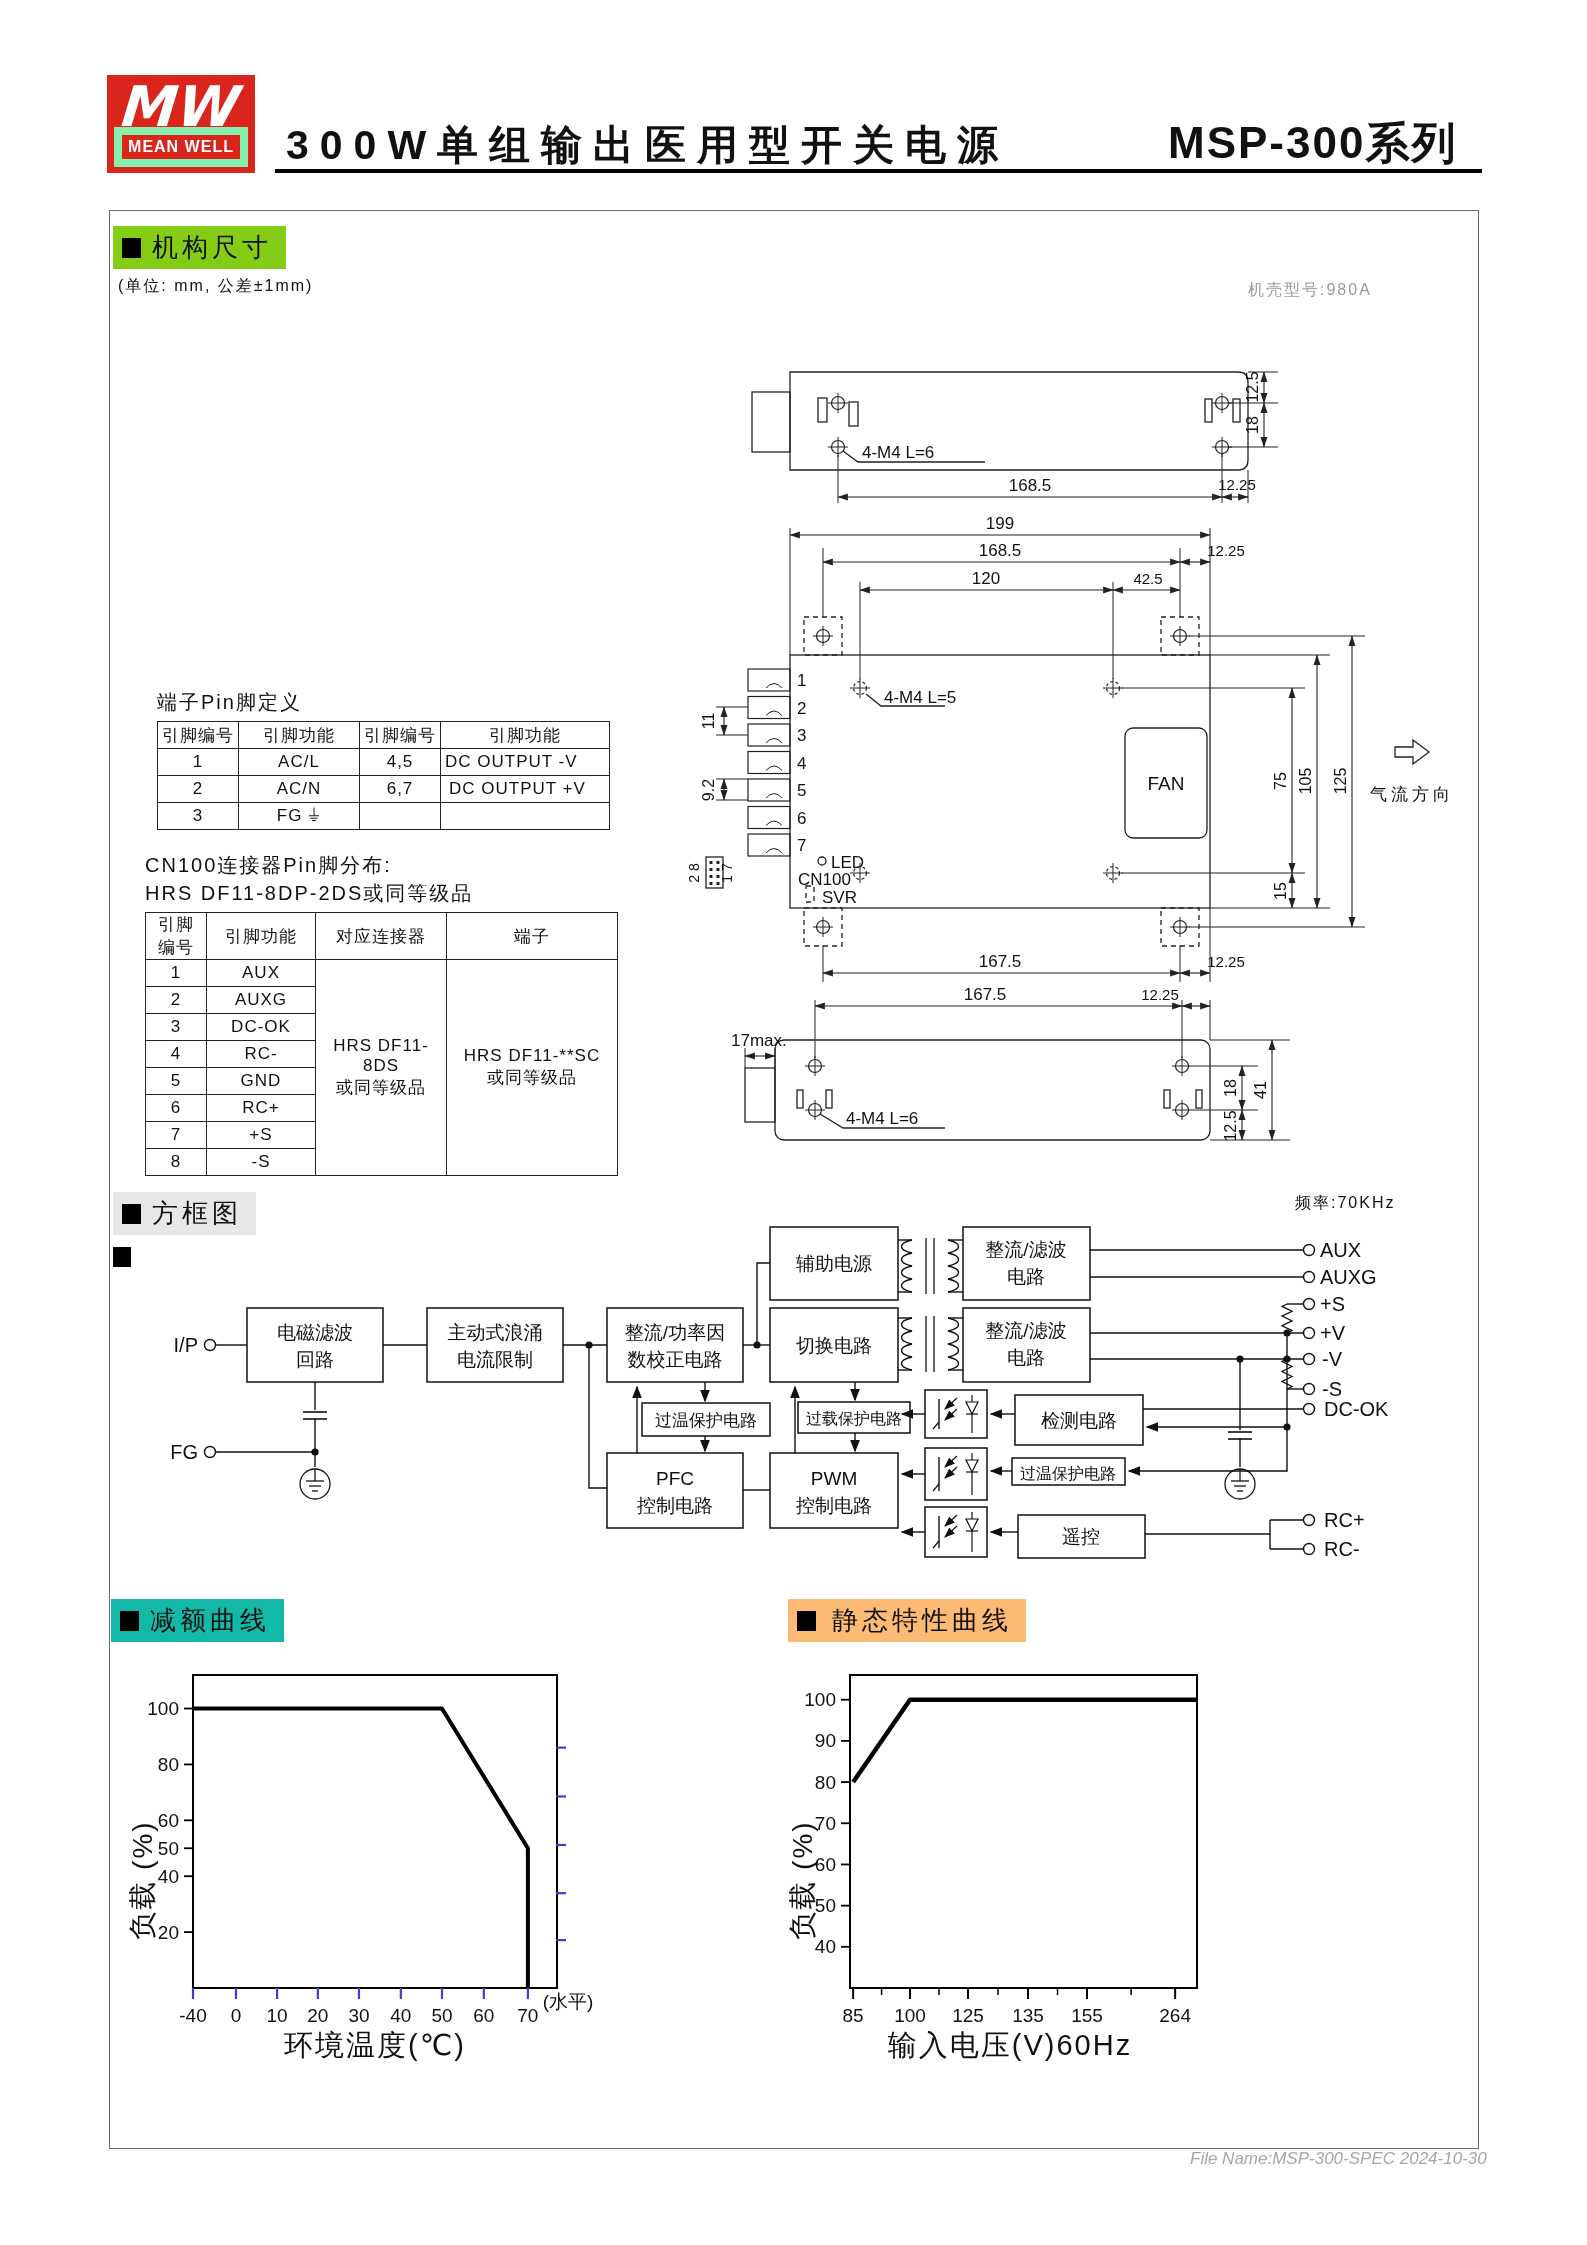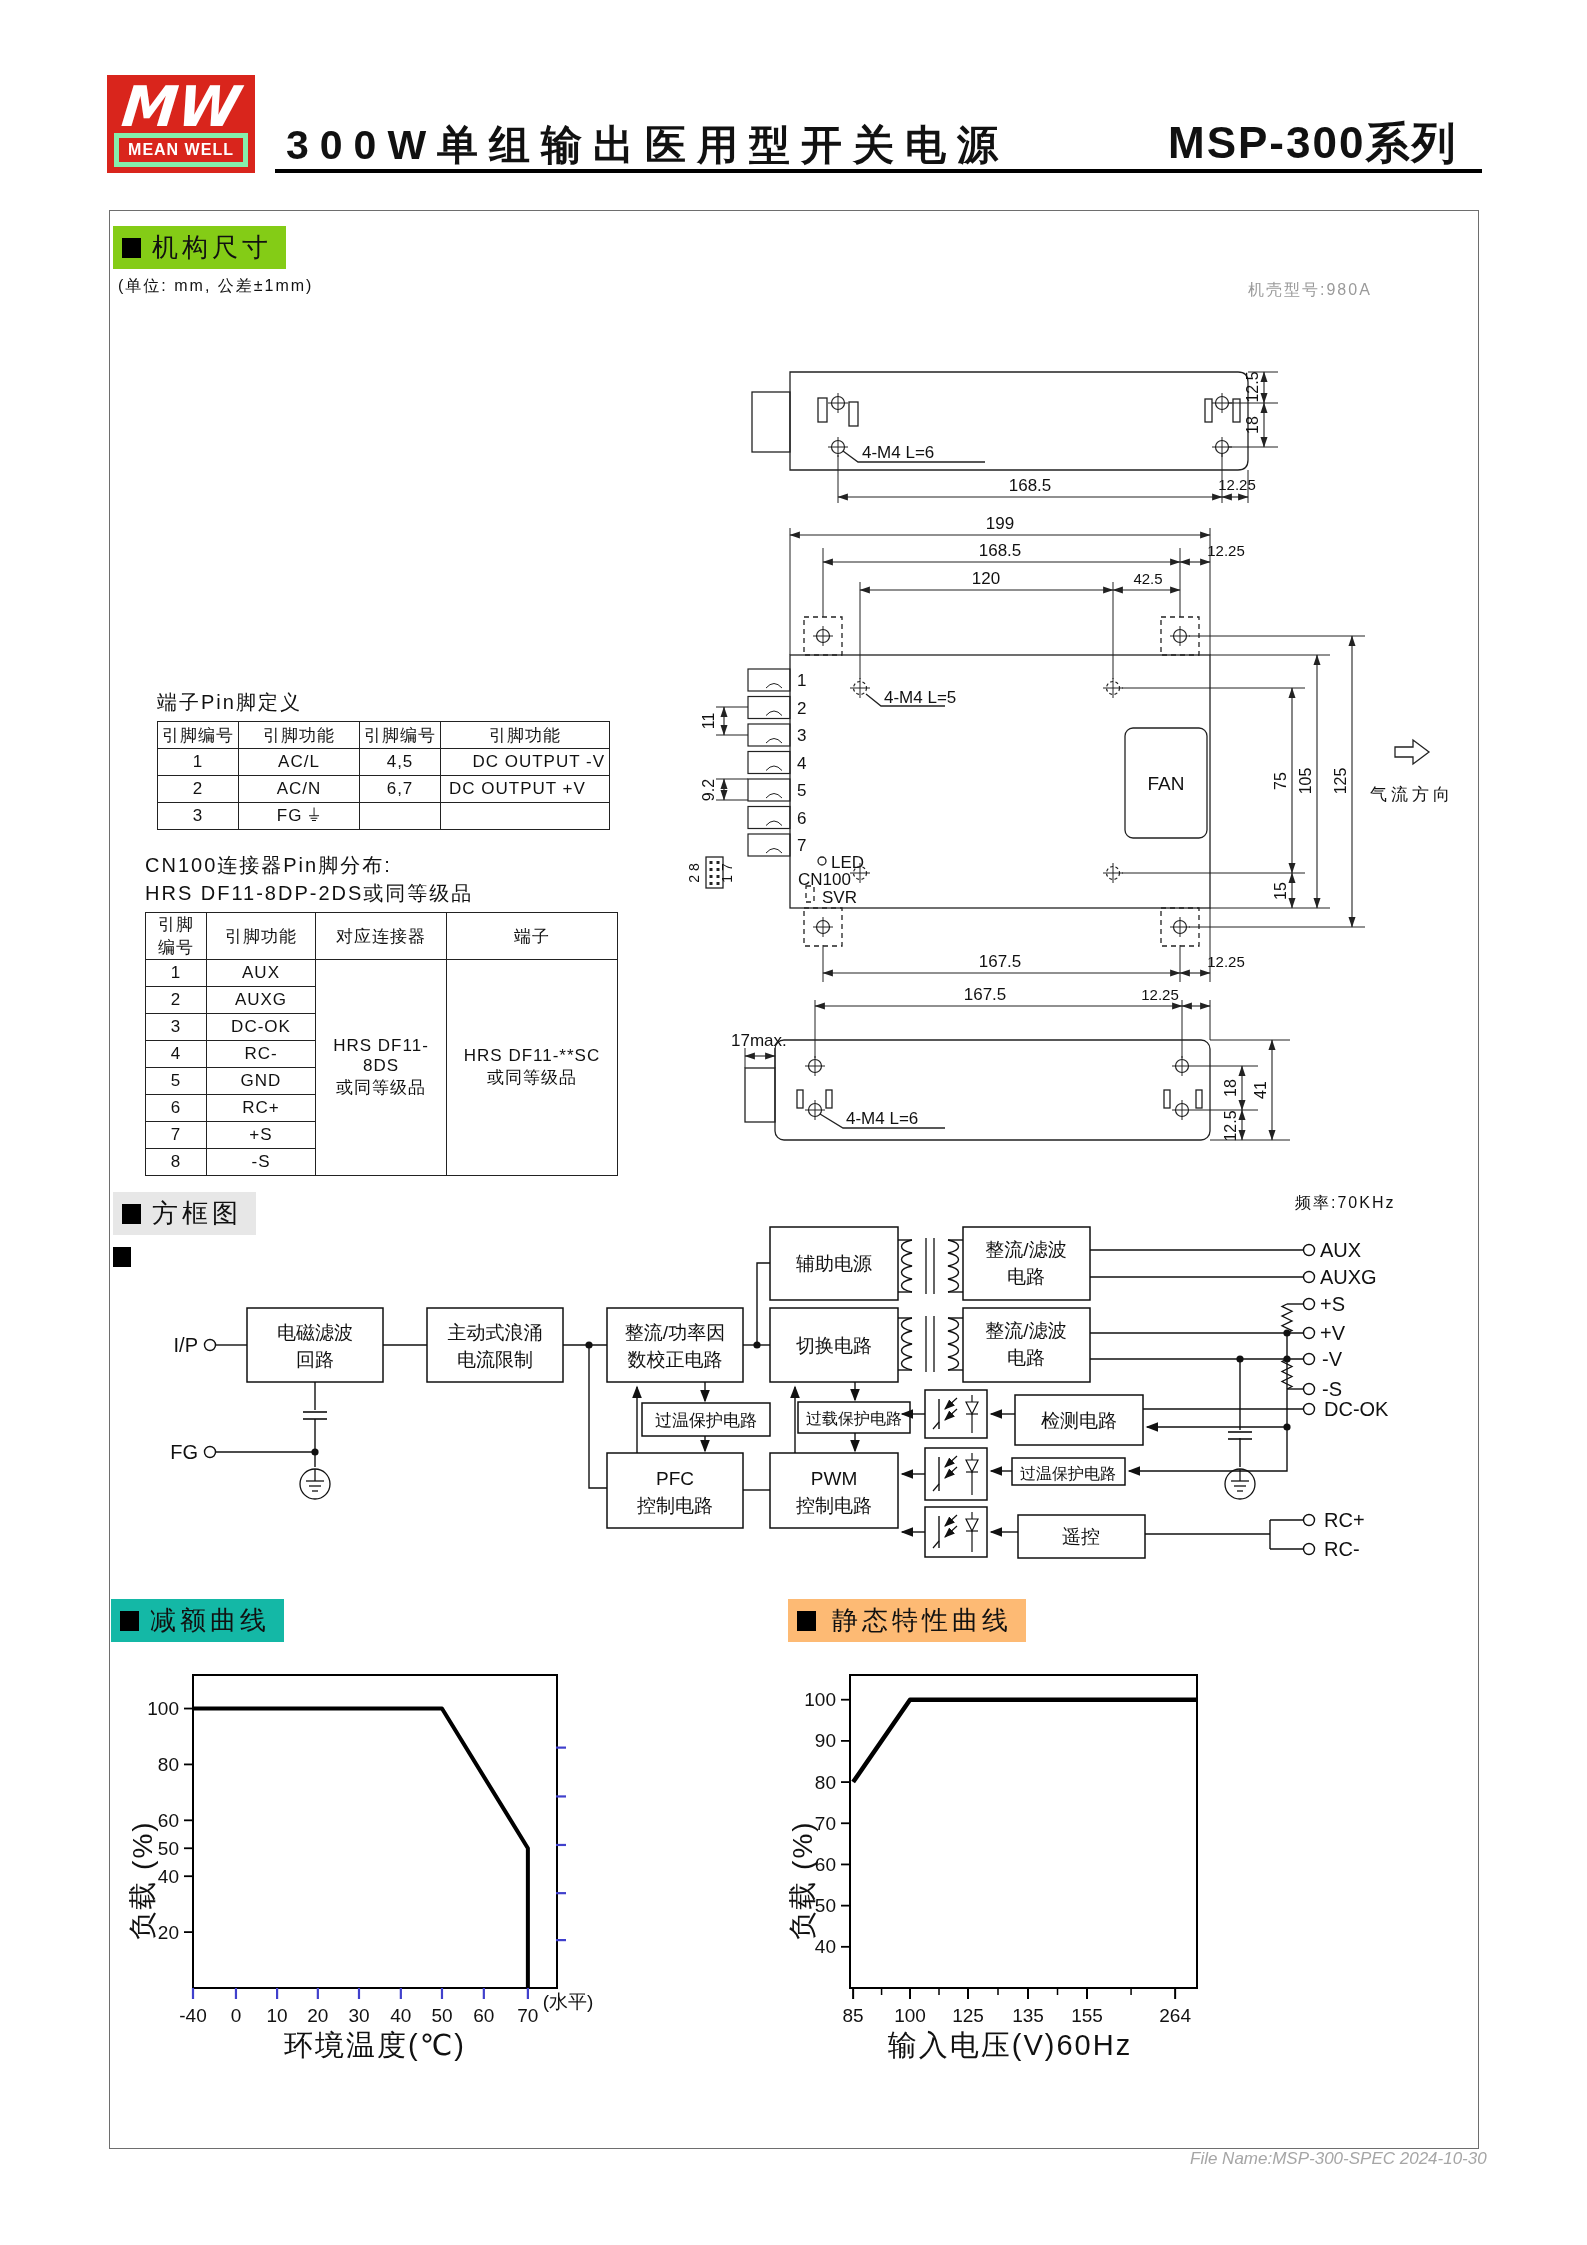--- a/index.html
+++ b/index.html
@@ -3,21 +3,21 @@
 <meta charset="utf-8">
 <style>
   html,body{margin:0;padding:0;background:#fff;}
   .page{position:relative;width:1587px;height:2245px;background:#fff;overflow:hidden;
         font-family:"Liberation Sans","DejaVu Sans",sans-serif;color:#111;}
   .abs{position:absolute;}
   
   .logo{left:107px;top:75px;width:148px;height:98px;}
   .logo-mw{font:italic 900 56px "DejaVu Sans",sans-serif;color:#fff;text-align:center;
            line-height:64px;transform:skewX(-6deg);}
-  .logo-band{position:absolute;left:7px;right:7px;bottom:6px;height:24px;border:5px solid #86efac;
+  .logo-band{position:absolute;left:7px;right:7px;bottom:6px;height:24px;border:8px solid #86efac;
              text-align:center;font-weight:700;font-size:16px;letter-spacing:1px;color:#fff;line-height:23px;}
   .doc-title{left:286px;top:118px;font-size:41px;font-weight:600;letter-spacing:11px;white-space:nowrap;}
   .doc-series{left:1168px;top:114px;font-size:44px;font-weight:700;letter-spacing:2px;white-space:nowrap;text-align:center;}
   .title-rule{left:275px;top:169px;width:1207px;height:4px;background:#000;}
   .content-border{left:109px;top:210px;width:1368px;height:1937px;border:1px solid #6e6e6e;}
   
   .sec{display:inline-flex;align-items:center;gap:11px;padding:4px 14px 4px 9px;font-size:26px;letter-spacing:4px;white-space:nowrap;}
   .sec .sq{width:19px;height:20px;background:#000;flex:0 0 auto;}
   .note{font-size:16px;letter-spacing:2px;}
   .gray{color:#9a9a9a;}
@@ -74,21 +74,21 @@
           <tr>
         <td style="width:72px">引脚编号</td>
         <td style="width:112px">引脚功能</td>
         <td style="width:72px">引脚编号</td>
         <td style="width:160px">引脚功能</td>
       </tr>
       <tr>
         <td>1</td>
         <td>AC/L</td>
         <td>4,5</td>
-        <td style="text-align:right;">DC OUTPUT -V</td>
+        <td style="text-align:left;">DC OUTPUT -V</td>
       </tr>
       <tr>
         <td>2</td>
         <td>AC/N</td>
         <td>6,7</td>
         <td style="text-align:left;padding-left:8px">DC OUTPUT +V</td>
       </tr>
       <tr>
         <td>3</td>
         <td>FG ⏚</td>

